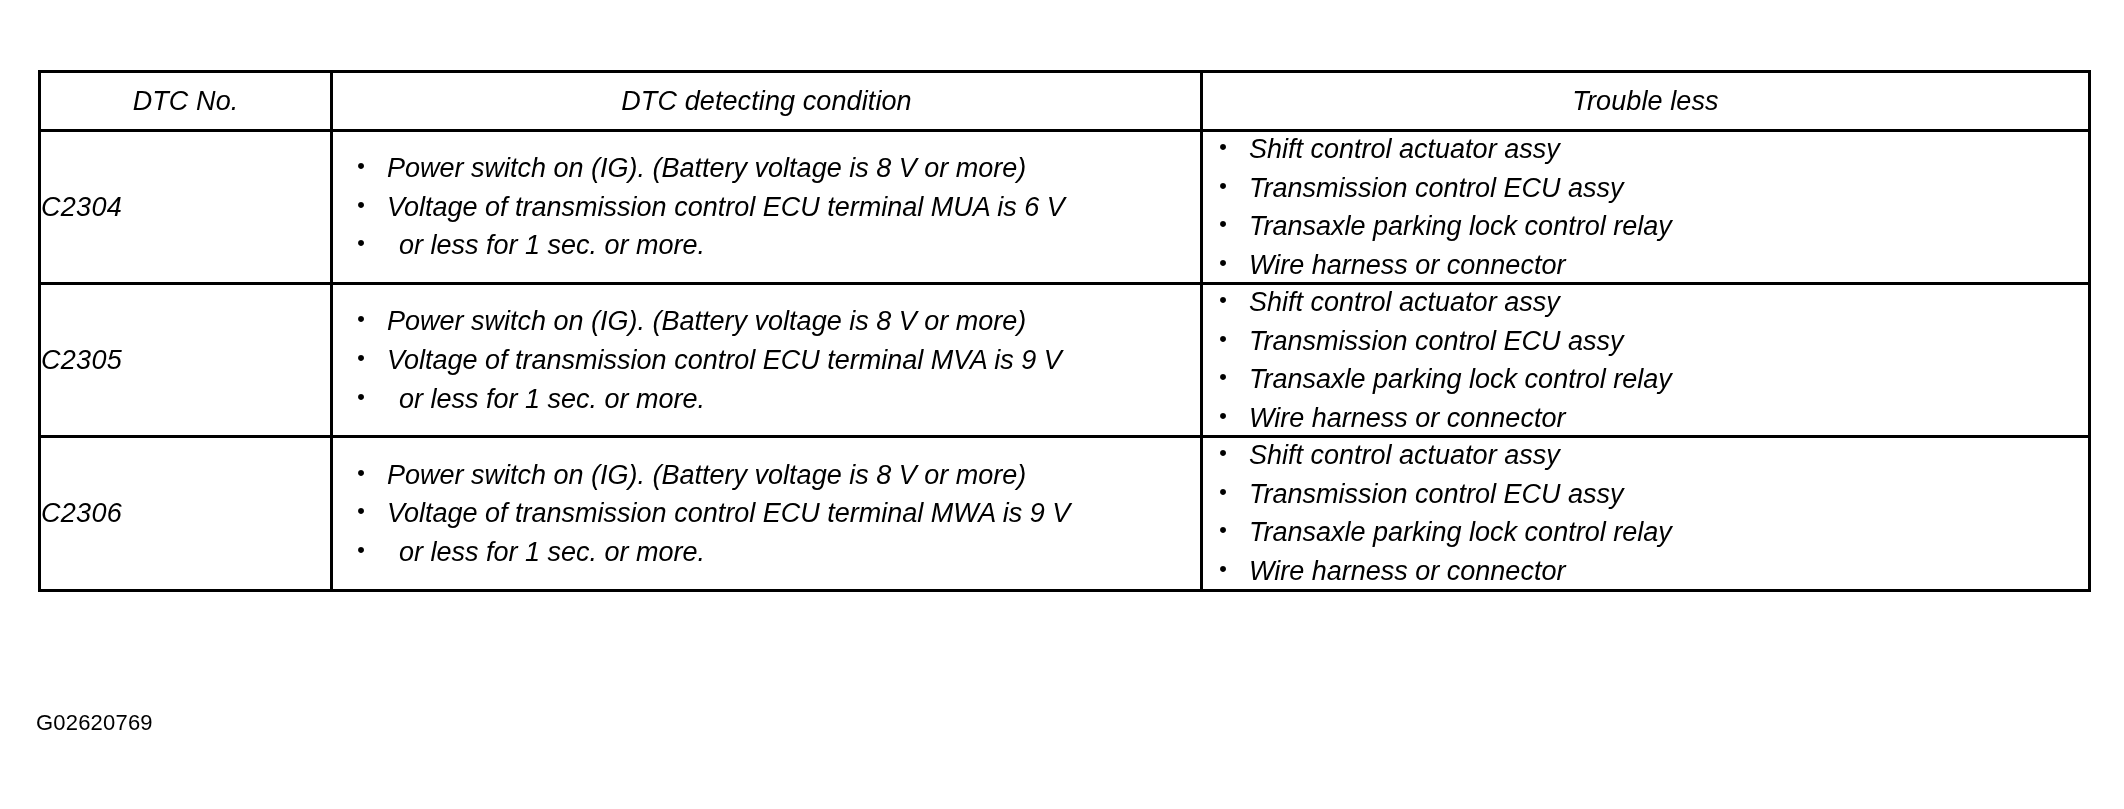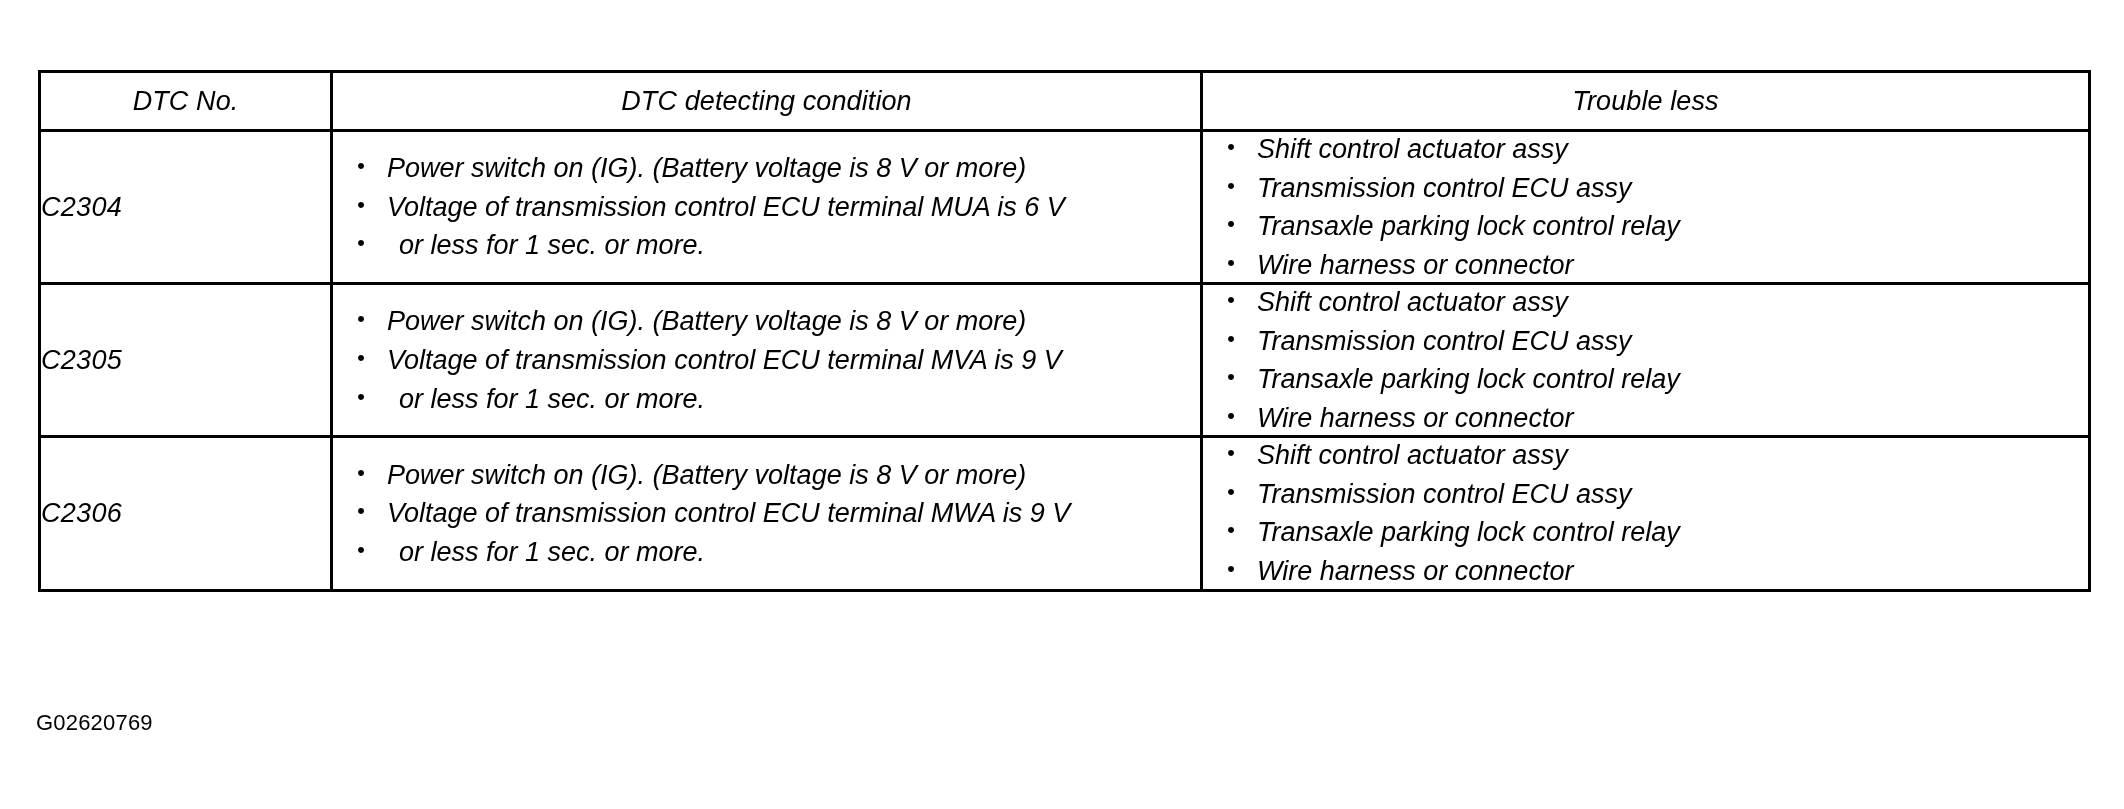--- a/index.html
+++ b/index.html
@@ -73,21 +73,21 @@
   ul.bullets li:last-child { margin-bottom: 0; }
   ul.bullets li::before {
     content: "\2022";
     position: absolute;
     left: 8px;
     top: -1px;
     font-size: 22px;
     line-height: 1.45;
   }
   td.cond ul.bullets { padding-left: 16px; padding-right: 10px; }
-  td.area ul.bullets { padding-left: 16px; padding-right: 10px; }
+  td.area ul.bullets { padding-left: 8px; padding-right: 10px; }
   ul.bullets li .cont {
     display: block;
     padding-left: 12px;
   }
   .figure-id {
     position: absolute;
     left: 36px;
     top: 710px;
     font-size: 22px;
     letter-spacing: 0.2px;

